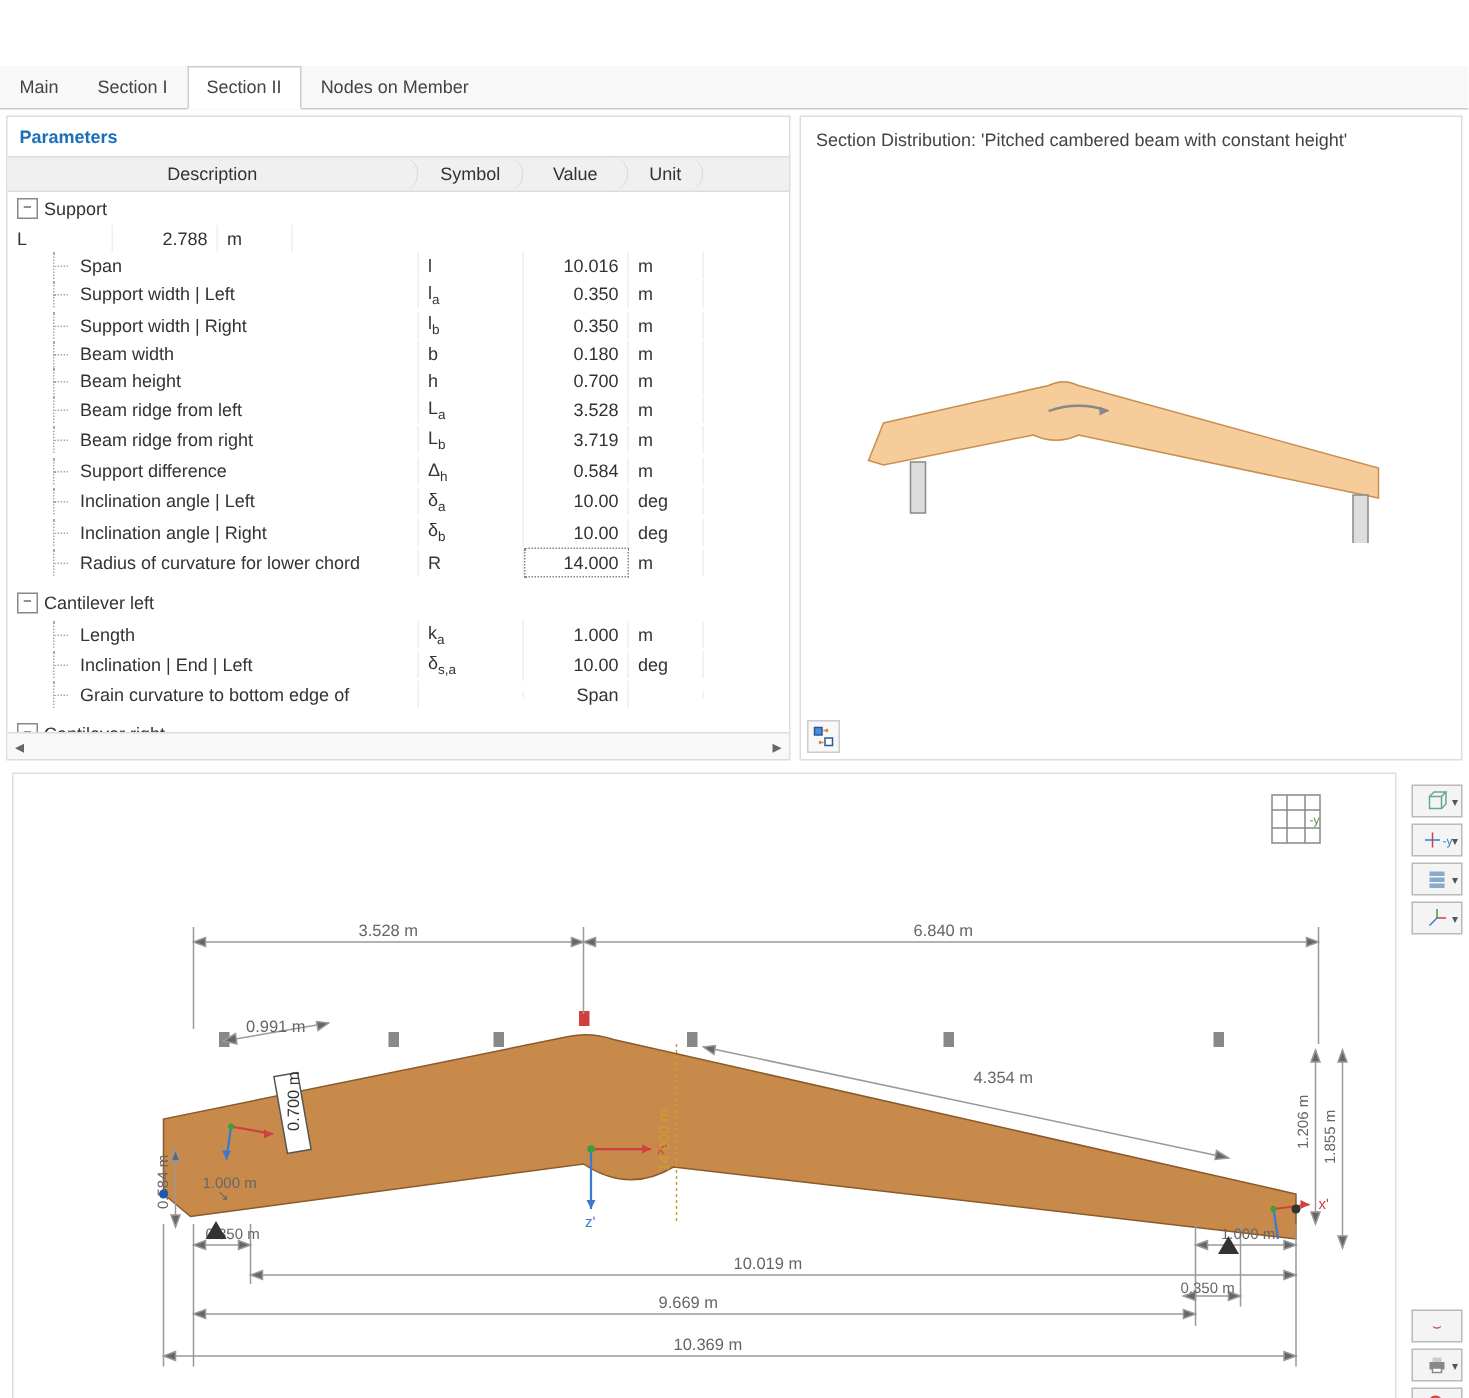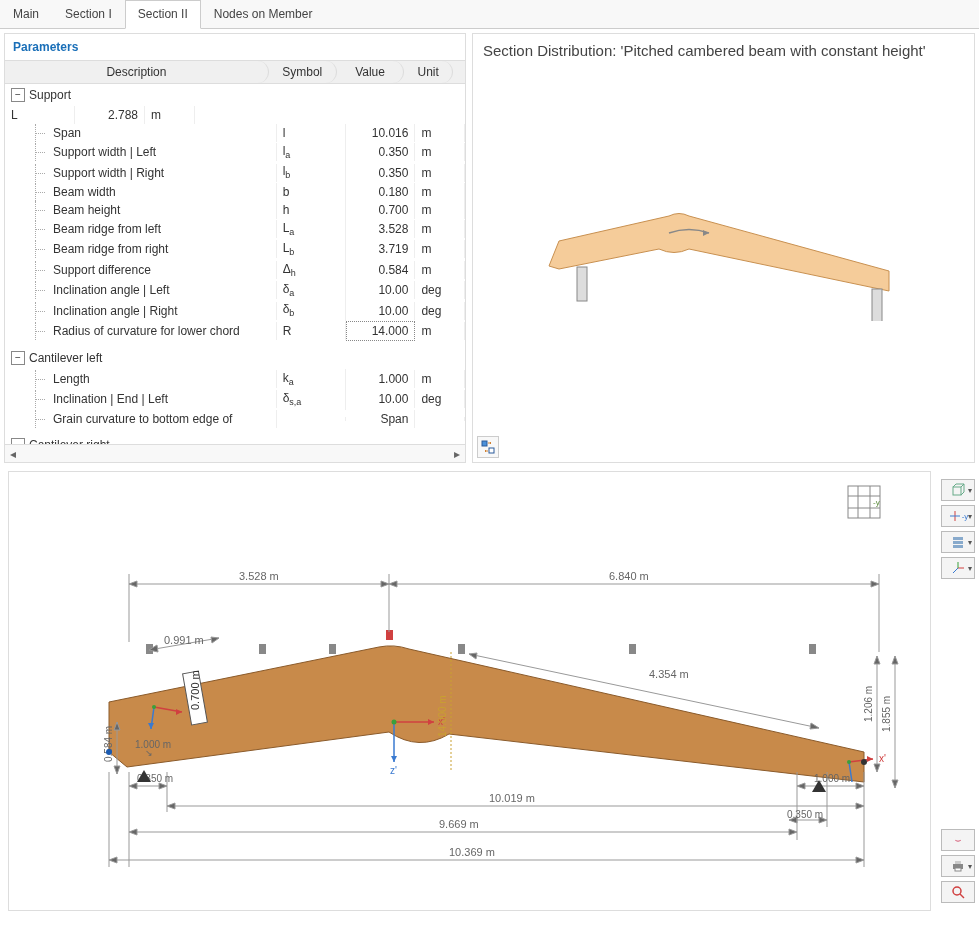--- a/index.html
+++ b/index.html
@@ -1,21 +1,21 @@
 <!DOCTYPE html>
 <html><head>
 <meta charset="utf-8">
 <style>
 * { box-sizing: border-box; margin: 0; padding: 0; }
 body { font-family: "Segoe UI", Tahoma, sans-serif; font-size: 12px; color: #333; background: #fff; width: 979px; }
-.tabs { display: flex; border-bottom: 1px solid #ccc; background: #f8f8f8; }
+.tabs { display: flex; border-bottom: 1px solid #ccc; background: #f8f8f8; margin-top: 44px; }
 .tab { padding: 6px 12px; border: 1px solid transparent; cursor: pointer; color: #444; }
 .tab.active { background: #fff; border: 1px solid #ccc; border-bottom: 1px solid #fff; margin-bottom: -1px; }
 .top-panels { display: flex; gap: 6px; padding: 4px; }
-.left-panel { width: 462px; border: 1px solid #ddd; display: flex; flex-direction: column; }
+.left-panel { width: 523px; border: 1px solid #ddd; display: flex; flex-direction: column; }
 .right-panel { flex: 1; border: 1px solid #ddd; padding: 6px; position: relative; }
 .params-header { color: #1a6fb8; font-weight: 600; padding: 6px 8px; }
 .table-head { display: flex; background: #f0f0f0; border-top: 1px solid #ddd; border-bottom: 1px solid #ddd; font-weight: 400; color: #333; }
 .th { padding: 4px 6px; border-right: 1px solid #ddd; text-align: center; border-radius: 11px; }
 .th-desc { width: 274px; }
 .th-sym { width: 70px; }
 .th-val { width: 70px; }
 .th-unit { width: 50px; }
 .table-body { overflow-y: auto; height: 360px; }
 .group-row { display: flex; align-items: center; background: #fff; padding: 2px 0; }
@@ -26,21 +26,21 @@
 .cell-desc { width: 274px; padding-left: 48px; position: relative; }
 .cell-desc::before { content: ""; position: absolute; left: 30px; top: 0; bottom: 0; border-left: 1px dotted #aaa; }
 .cell-desc::after { content: ""; position: absolute; left: 30px; top: 50%; width: 10px; border-top: 1px dotted #aaa; }
 .cell-sym { width: 70px; }
 .cell-val { width: 70px; text-align: right; }
 .cell-val.selected { border: 1px dotted #888; }
 .cell-unit { width: 50px; }
 .scroll-h { display: flex; align-items: center; border-top: 1px solid #ddd; height: 18px; background: #f8f8f8; }
 .scroll-h .arrow { width: 16px; text-align: center; color: #666; cursor: pointer; }
 .scroll-h .track { flex: 1; }
-.section-dist-title { color: #444; font-size: 15px; padding: 2px 4px; }
+.section-dist-title { color: #444; font-size: 12px; padding: 2px 4px; }
 .preview-small { margin-top: 100px; display: flex; justify-content: center; }
 .toolbar-btn-small { width: 22px; height: 22px; border: 1px solid #ccc; background: #f8f8f8; display: inline-flex; align-items: center; justify-content: center; margin-top: 4px; cursor: pointer; }
 .bottom-panel { margin: 4px; border: 1px solid #ddd; height: 440px; position: relative; background: #fff; }
 .right-toolbar { position: absolute; right: -40px; top: 8px; display: flex; flex-direction: column; gap: 4px; }
 .right-toolbar-bottom { position: absolute; right: -40px; bottom: 8px; display: flex; flex-direction: column; gap: 4px; }
 .tb-btn { width: 34px; height: 22px; border: 1px solid #bbb; background: #f4f4f4; display: flex; align-items: center; justify-content: center; cursor: pointer; font-size: 10px; position: relative; }
 .tb-btn .dd { position: absolute; right: 2px; font-size: 8px; color: #555; }
 .grid-icon { position: absolute; right: 48px; top: 12px; width: 36px; height: 36px; }
 .bottom-wrap { position: relative; margin: 0 44px 0 4px; }
 sub { font-size: 9px; }

